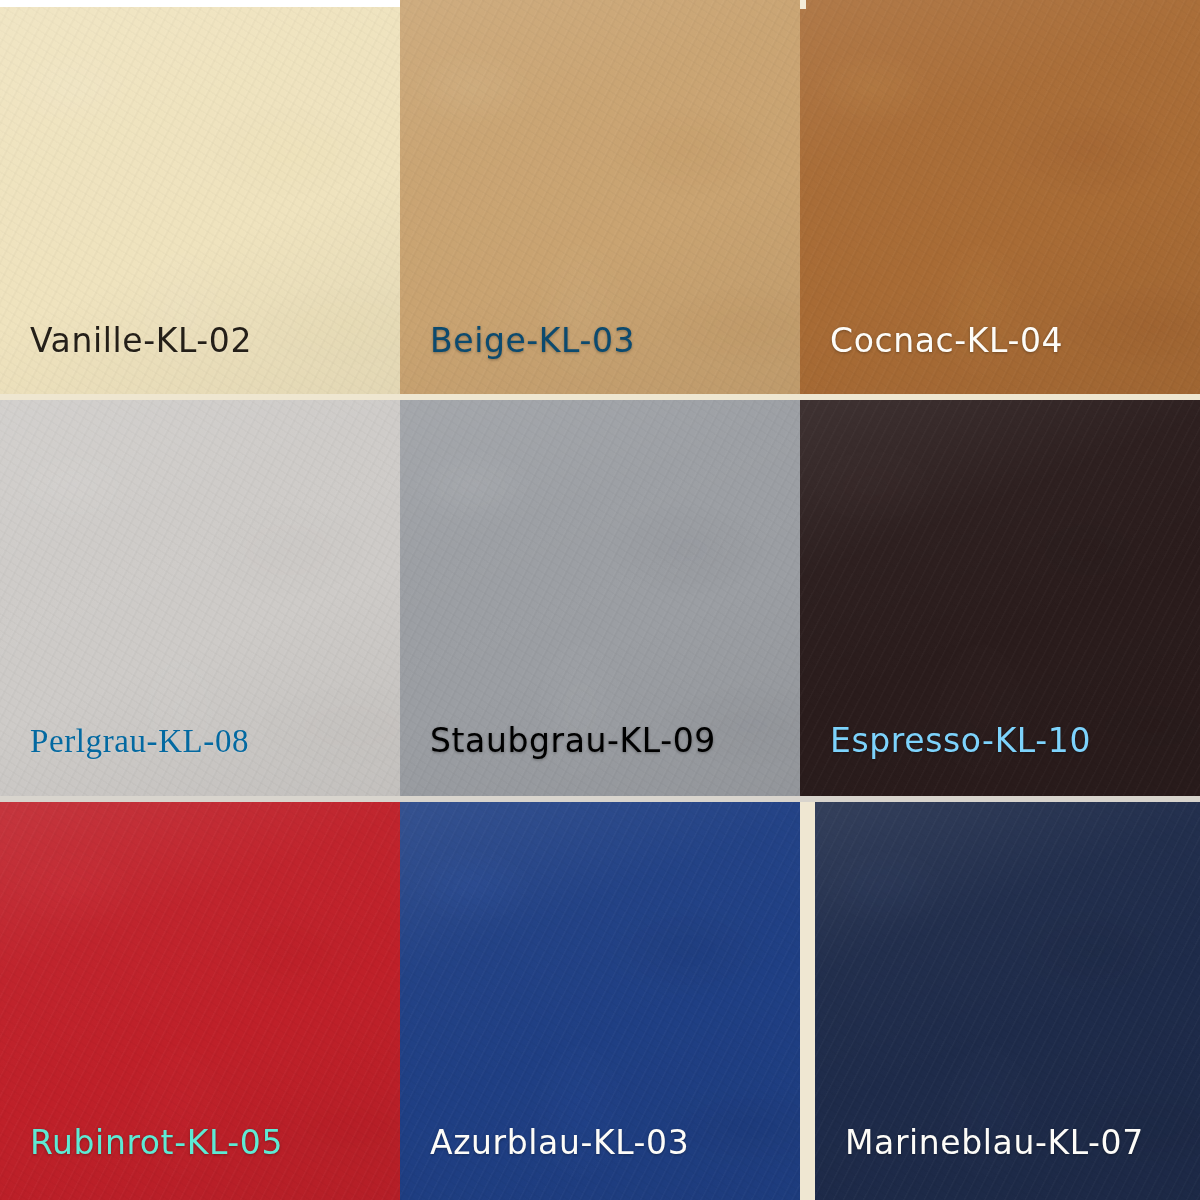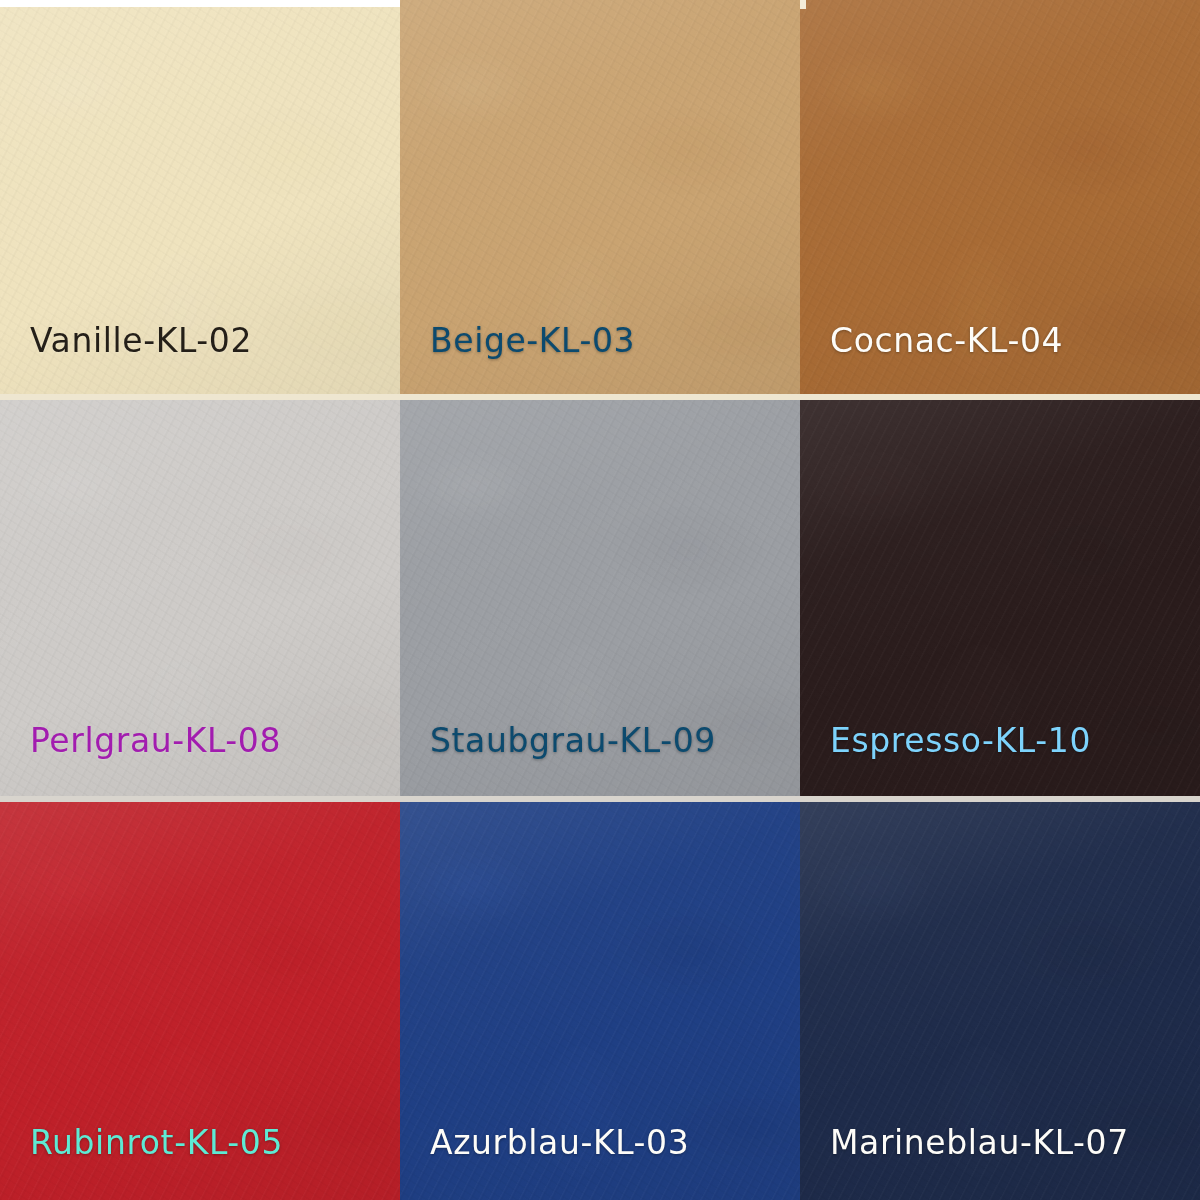--- a/index.html
+++ b/index.html
@@ -134,28 +134,28 @@
     <span class="grain-a"></span>
     <span class="grain-b"></span>
     <span class="sheen"></span>
     <span class="swatch-label label-light" style="color: rgb(253, 252, 248); margin-top: 28px;">Cocnac-KL-04</span>
   </div>
 
   <div class="swatch-tile" style="background-color: rgb(206, 203, 200);">
     <span class="grain-a"></span>
     <span class="grain-b"></span>
     <span class="sheen"></span>
-    <span class="swatch-label label-dark" style="color: #a21caf;">Perlgrau-KL-08</span>
+    <span class="swatch-label label-dark" style="color: #0369a1; font-family: Liberation Serif, serif;">Perlgrau-KL-08</span>
   </div>
 
   <div class="swatch-tile" style="background-color: rgb(155, 158, 163);">
     <span class="grain-a"></span>
     <span class="grain-b"></span>
     <span class="sheen"></span>
-    <span class="swatch-label label-light" style="color: #0c4a6e;">Staubgrau-KL-09</span>
+    <span class="swatch-label label-light" style="color: #000000;">Staubgrau-KL-09</span>
   </div>
 
   <div class="swatch-tile" style="background-color: rgb(42, 28, 28);">
     <span class="grain-a"></span>
     <span class="grain-b"></span>
     <span class="sheen"></span>
     <span class="swatch-label label-light" style="color: #7dd3fc;">Espresso-KL-10</span>
   </div>
 
   <div class="swatch-tile" style="background-color: rgb(191, 32, 41);">
@@ -165,21 +165,21 @@
     <span class="swatch-label label-light" style="color: #5eead4;">Rubinrot-KL-05</span>
   </div>
 
   <div class="swatch-tile" style="background-color: rgb(31, 63, 132);">
     <span class="grain-a"></span>
     <span class="grain-b"></span>
     <span class="sheen"></span>
     <span class="swatch-label label-light" style="color: rgb(253, 252, 248);">Azurblau-KL-03</span>
   </div>
 
-  <div class="swatch-tile" style="background-color: rgb(30, 43, 74);">
+  <div class="swatch-tile" style="background-color: rgb(30, 43, 74); margin-left: 15px;">
     <span class="grain-a"></span>
     <span class="grain-b"></span>
     <span class="sheen"></span>
     <span class="swatch-label label-light" style="color: rgb(253, 252, 248);">Marineblau-KL-07</span>
   </div>
 
   <div id="row-seam-1" class="row-seam"></div>
   <div id="row-seam-2" class="row-seam"></div>
   <div id="top-seam"></div>
   <div id="top-seam-b"></div>

